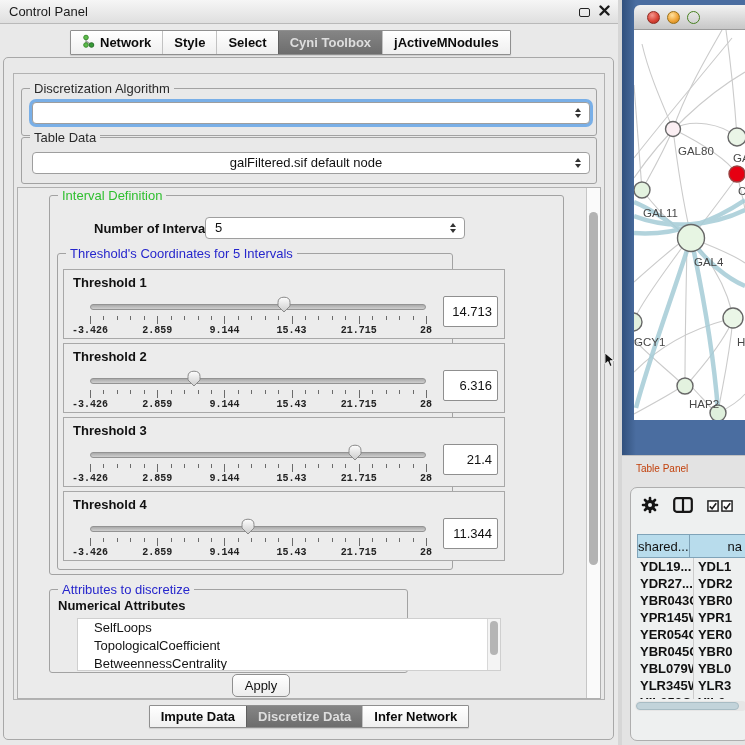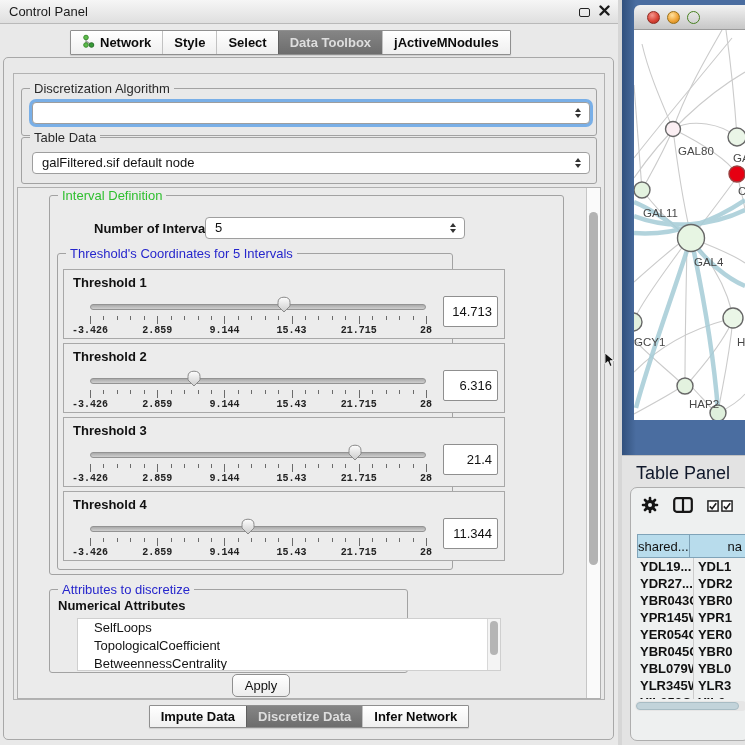--- a/index.html
+++ b/index.html
@@ -79,21 +79,21 @@
   .net-titlebar{position:absolute;left:12px;top:5px;right:0;height:25px;
                 background:linear-gradient(#f2f2f2,#c7c7c7);border-bottom:1px solid #9a9a9a;
                 border-radius:6px 0 0 0;display:flex;align-items:center;padding-left:13px;gap:7px;}
   .light{width:13px;height:13px;border-radius:50%;}
   .light.red{background:radial-gradient(circle at 38% 30%,#f4978e,#da4639 55%,#a8241a);border:1px solid #8e2a22;}
   .light.yellow{background:radial-gradient(circle at 38% 30%,#ffe2a0,#f0a63a 55%,#c47c14);border:1px solid #9a7016;}
   .light.green{background:radial-gradient(circle at 38% 30%,#c5eda3,#76c34c 55%,#468422;);border:1px solid #47801f;}
   .net-canvas{position:absolute;left:12px;top:30px;width:111px;height:390px;background:#fff;}
   
   #tablesec{position:absolute;left:622px;top:455px;width:123px;height:290px;background:#e3e3e3;border-top:1px solid #c2c2c2;}
-  .tp-title{position:absolute;left:14px;top:7px;font-size:18px;color:#0f172a;}
+  .tp-title{position:absolute;left:14px;top:7px;font-size:10px;color:#c2410c;}
   .tp-panel{position:absolute;left:8px;top:31px;width:120px;height:254px;background:#eef0f0;
             border:1px solid #aeaeae;border-radius:7px;}
   .tp-toolbar{position:absolute;left:10px;top:8px;display:flex;align-items:center;gap:14px;}
   .tp-table{position:absolute;left:6px;top:46px;right:0;}
   .tp-header{display:flex;height:24px;}
   .tp-hcell{background:#b8dcec;border:1px solid #7fa3b8;font-size:13px;display:flex;align-items:center;}
   .tp-hcell.h1{width:62px;justify-content:center;}
   .tp-hcell.h2{width:120px;border-left:none;padding-left:38px;}
   .tp-rows{height:141px;overflow:hidden;}
   .tp-row{display:flex;height:17px;}
@@ -142,21 +142,21 @@
             </svg></span>
         <span>Network</span>
       </div>
       <div class="seg">
           <span>Style</span>
         </div>
       <div class="seg">
           <span>Select</span>
         </div>
       <div class="seg sel">
-          <span>Data Toolbox</span>
+          <span>Cyni Toolbox</span>
         </div>
       <div class="seg">
           <span>jActiveMNodules</span>
         </div>
     </div>
 
     <div class="outer-pane"></div>
 
     <div class="inner-panel">
 
@@ -164,21 +164,21 @@
         <span class="group-label lbl-black">Discretization Algorithm</span>
         <div class="combo focus-ring" style="left:10px;top:13px;width:558px;">
           <span class="val"></span>
           <span class="stepper">
               <span class="arr-up"></span>
               <span class="arr-dn"></span>
             </span>
         </div>
       </div>
 
-      <div class="groupbox" style="left:7px;top:63px;width:576px;height:47px;">
+      <div class="groupbox" style="left:7px;top:63px;width:576px;height:47px;text-align:center;">
         <span class="group-label lbl-black">Table Data</span>
         <div class="combo" style="left:10px;top:14px;width:558px;">
           <span class="val">galFiltered.sif default node</span>
           <span class="stepper">
               <span class="arr-up"></span>
               <span class="arr-dn"></span>
             </span>
         </div>
       </div>
 

